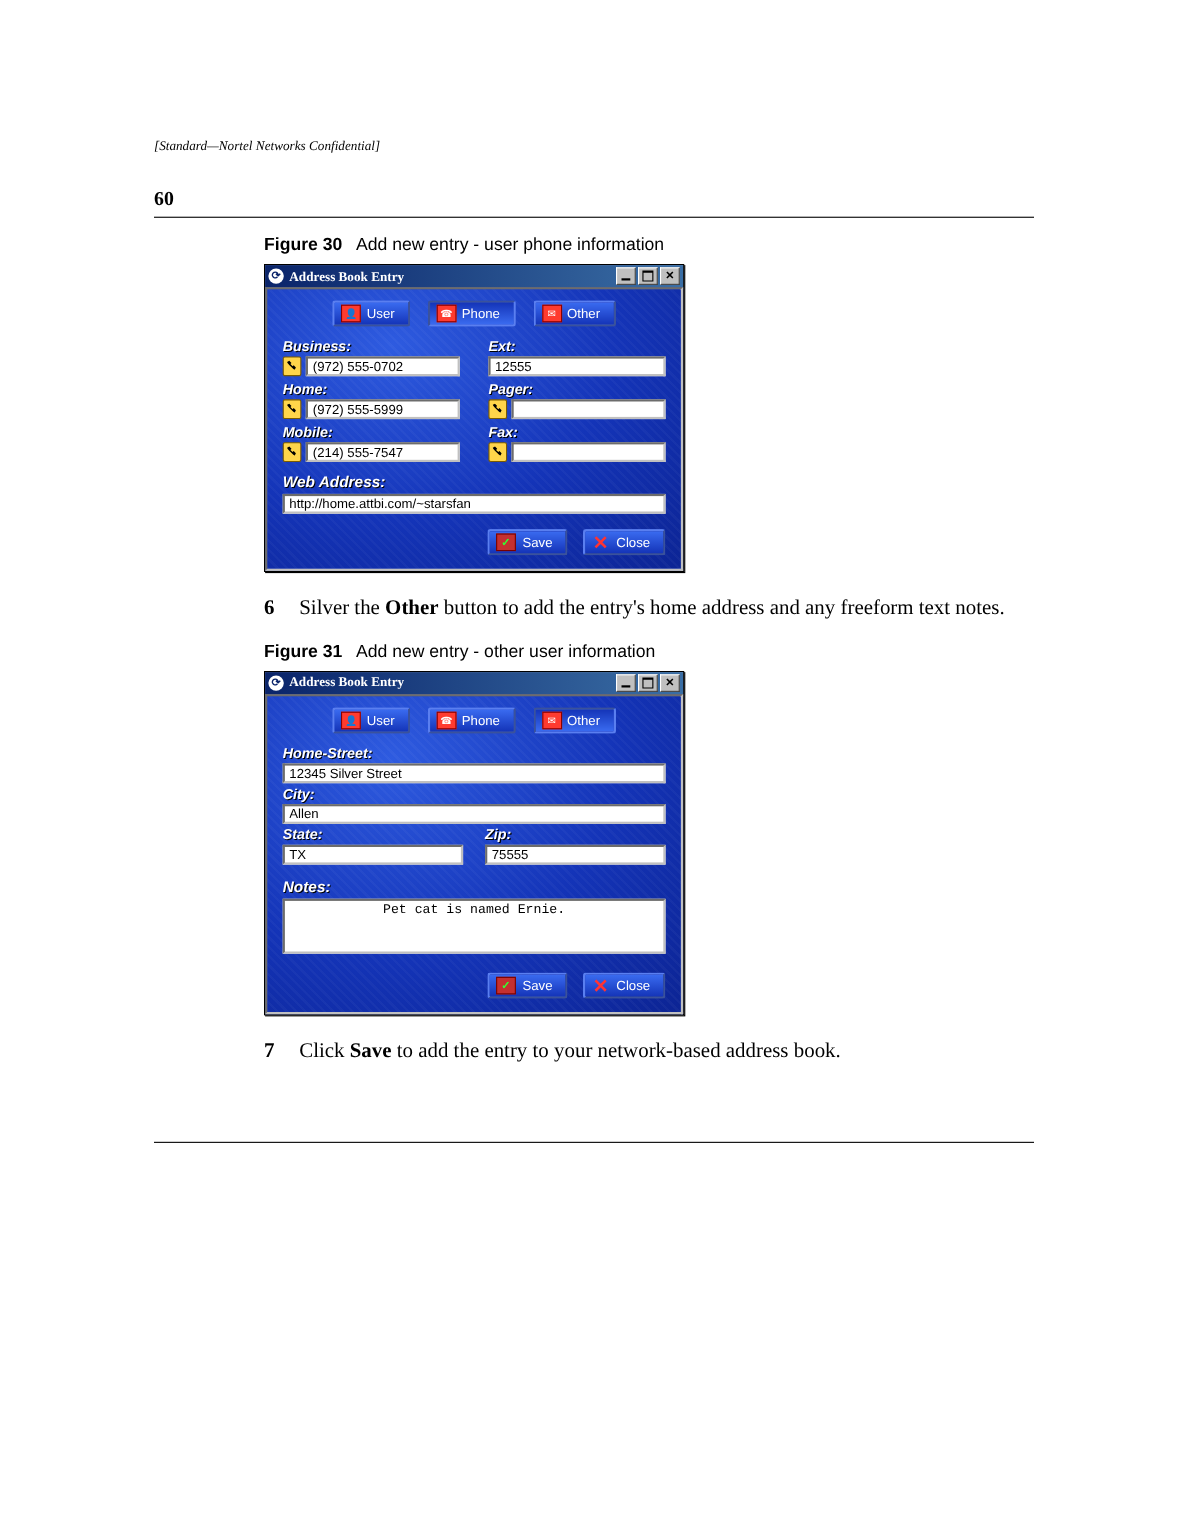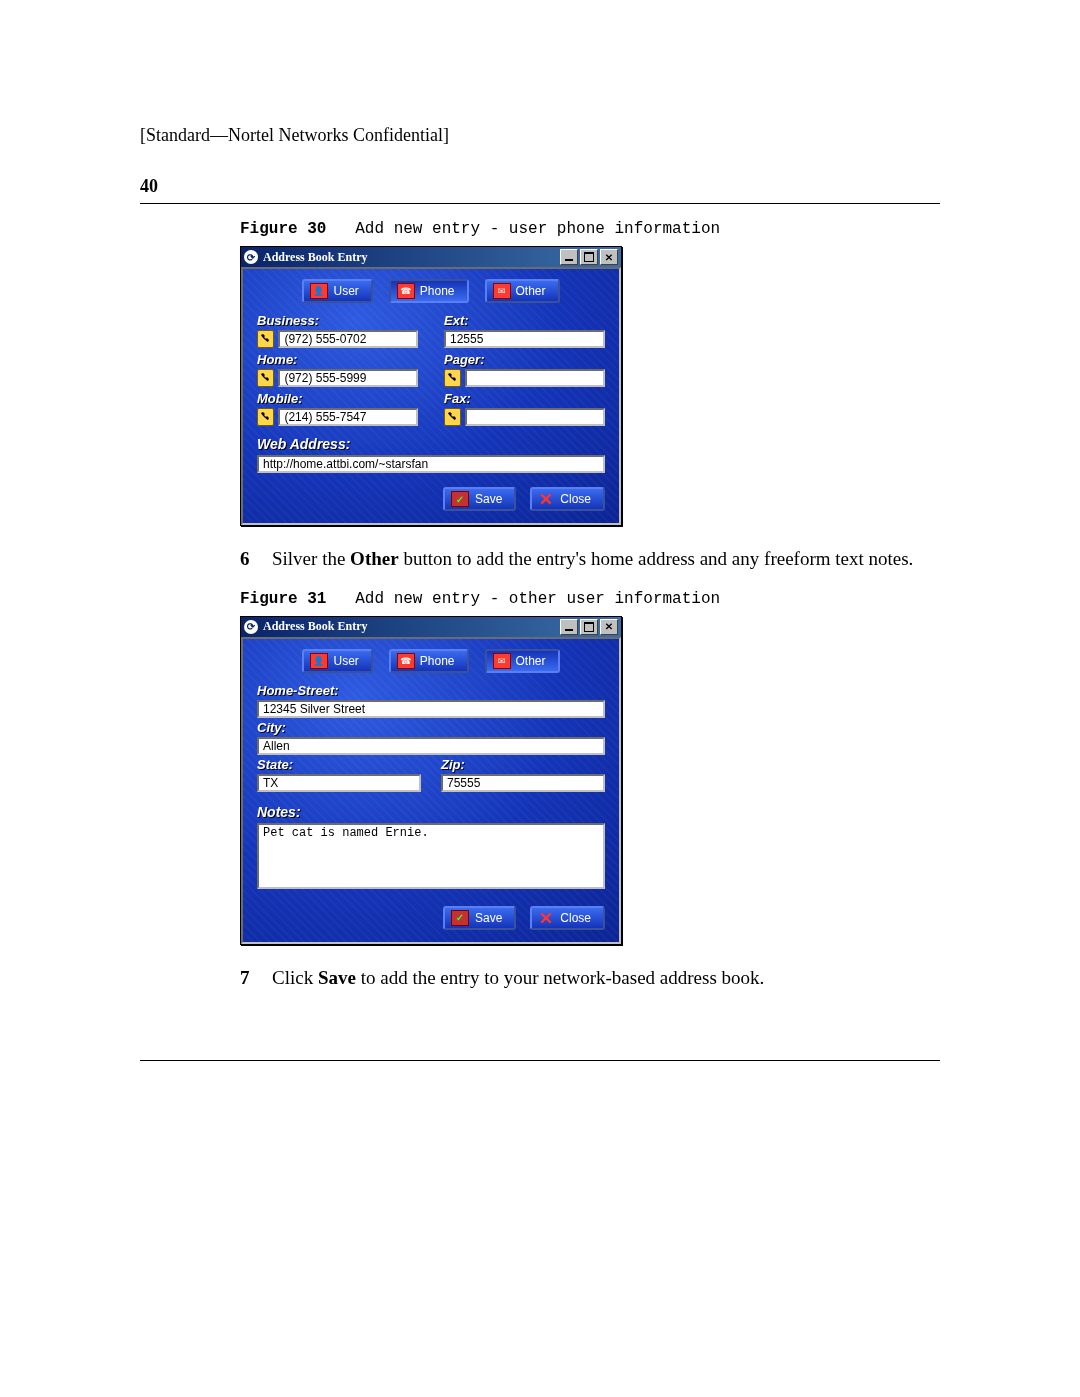--- a/index.html
+++ b/index.html
@@ -8,35 +8,36 @@
     background: #fff;
     font-family: "Times New Roman", Times, serif;
     font-size: 18px;
     color: #000;
     width: 1080px;
   }
   .page {
     padding: 125px 140px 60px 140px;
   }
   .confidential {
-    font-size: 18px;
+    font-style: italic;
+    font-size: 12px;
     margin-bottom: 30px;
   }
   .page-num {
     font-weight: bold;
     font-size: 18px;
     margin-bottom: 6px;
   }
   hr.rule {
     border: none;
     border-top: 1px solid #000;
     margin: 0 0 16px 0;
   }
   .figcap {
-    font-family: Liberation Mono, monospace;
+    font-family: Liberation Sans, sans-serif;
     font-size: 16px;
     margin: 6px 0 8px 100px;
   }
   .figcap .figlabel { font-weight: bold; }
   .step {
     margin: 20px 0 18px 100px;
     display: flex;
     gap: 14px;
     line-height: 1.35;
     font-size: 19px;
@@ -142,31 +143,31 @@
     background: linear-gradient(#3a6bf0, #1434b8);
     border: 2px outset #5a7ff0; color: #fff;
     padding: 2px 12px 2px 6px; font-size: 12px; border-radius: 3px;
   }
   .dbtn .bicon { width: 16px; height: 14px; display: inline-flex; align-items: center; justify-content: center; }
   .bicon.save { background: #c53030; border:1px solid #700; }
   .bicon.save::after { content: "✓"; color: #3f3; font-size: 10px; font-weight: bold; }
   .bicon.close { }
   .bicon.close svg { width: 14px; height: 14px; }
 
-  textarea.t { height: 66px; resize: none; font-family: "Courier New", monospace; }
+  textarea.t { height: 50px; resize: none; font-family: "Courier New", monospace; text-align: center; }
 
   .grid-other .field { margin-bottom: 2px; }
   .staterow { display: grid; grid-template-columns: 1fr 1fr; column-gap: 20px; }
 </style>
 </head>
 <body>
 
 <div class="page">
   <div class="confidential">[Standard—Nortel Networks Confidential]</div>
-  <div class="page-num">40</div>
+  <div class="page-num">60</div>
   <hr class="rule">
 
   <div class="figcap">
     <span class="figlabel">Figure 30</span>&nbsp;&nbsp;
     <span>Add new entry - user phone information</span>
   </div>
 
   <div class="win">
     <div class="titlebar">
       <div class="left">

